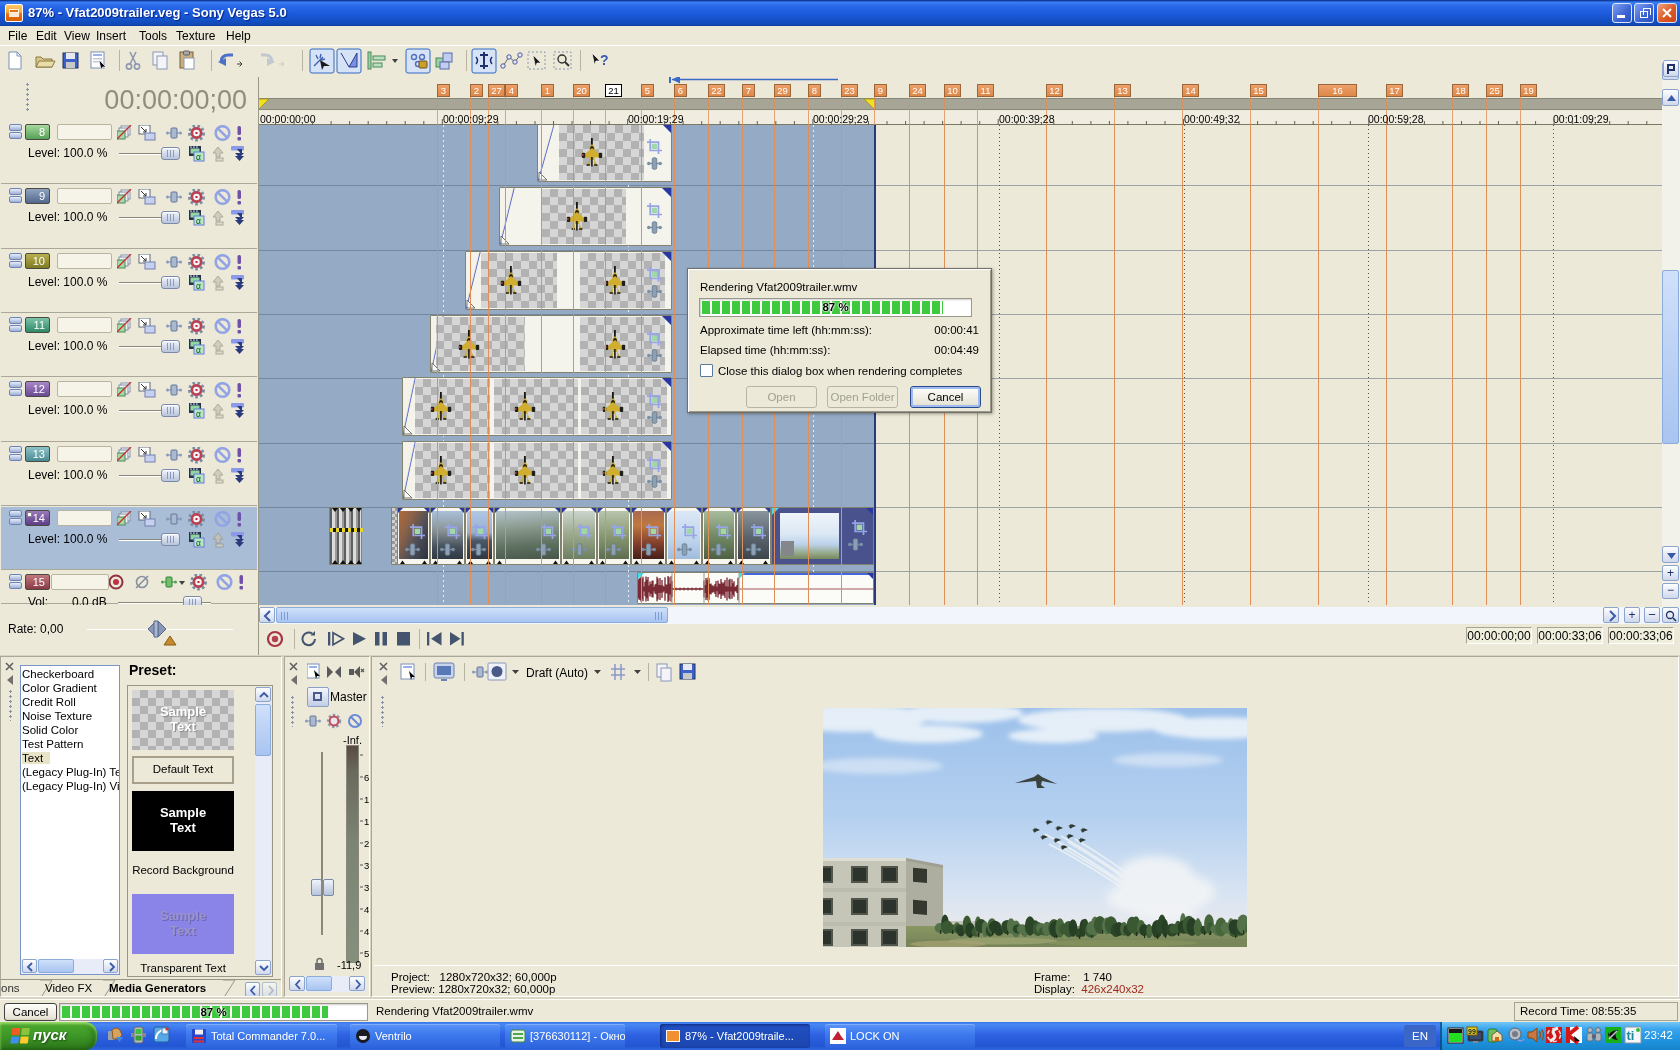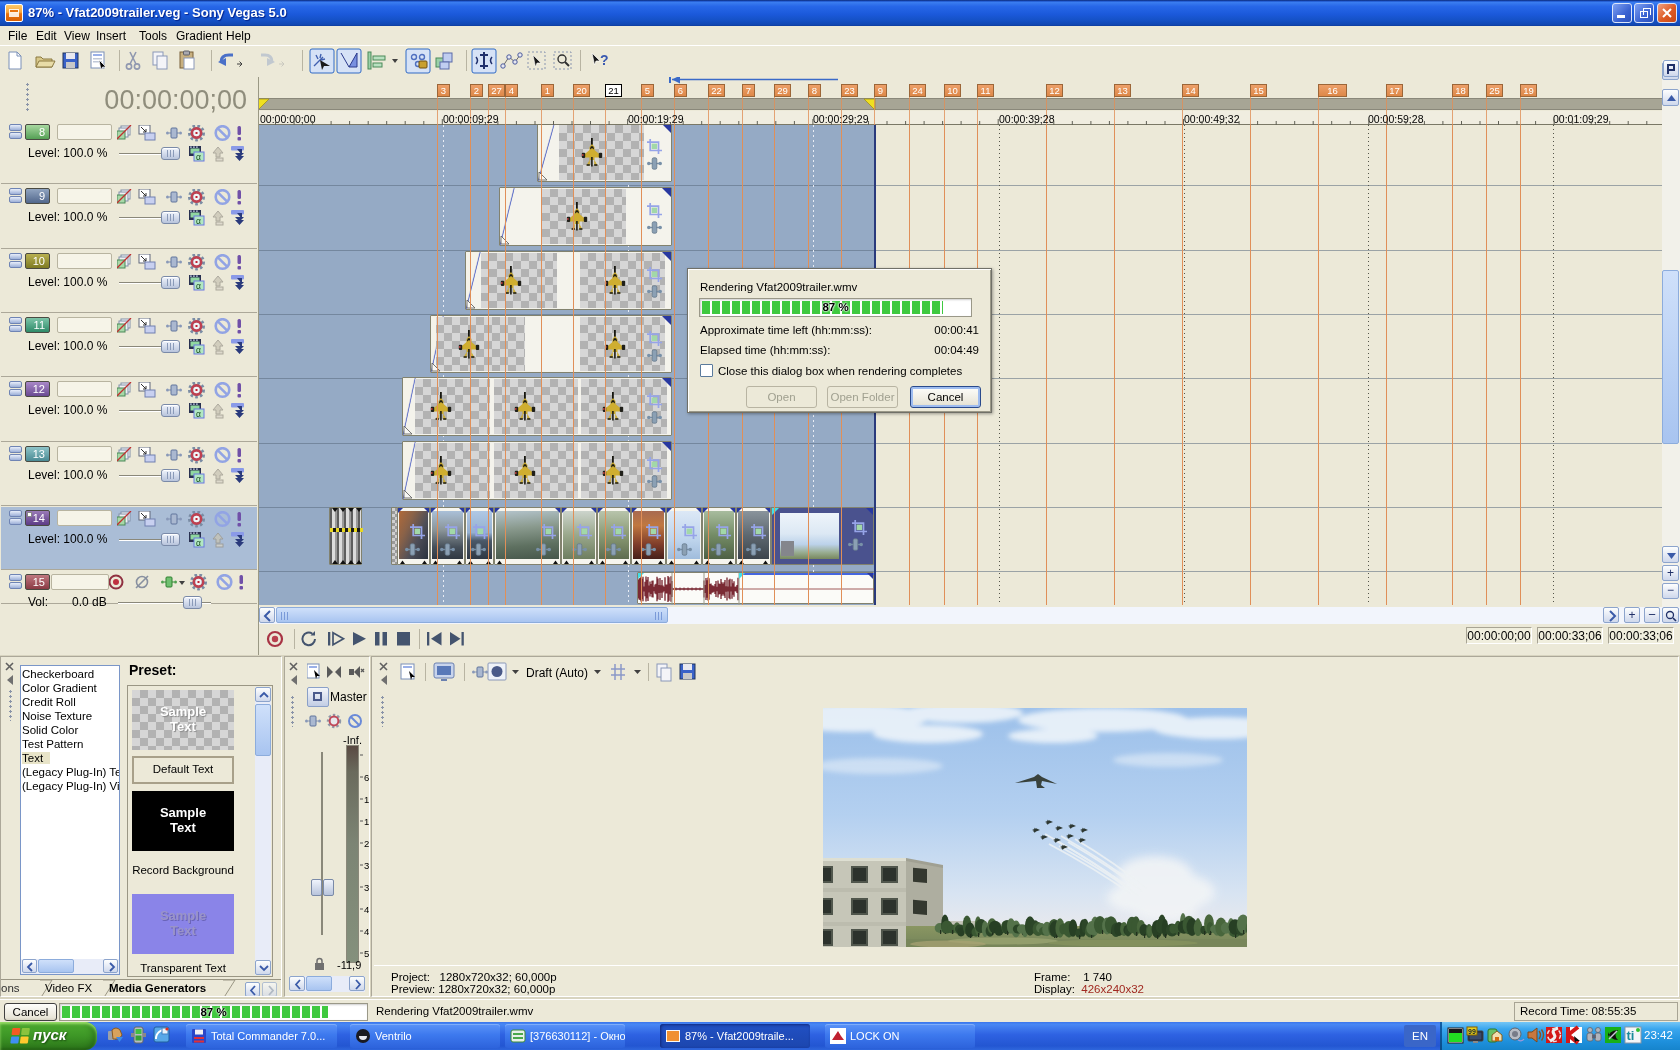--- a/index.html
+++ b/index.html
@@ -103,21 +103,21 @@
           <path d="M5 5 L13 13 M13 5 L5 13" stroke="#fff" stroke-width="2"></path>
         </svg>
       </div>
 </div>
 <div class="abs" id="menu">
       <span style="left:8px">File</span>
       <span style="left:36px">Edit</span>
       <span style="left:64px">View</span>
       <span style="left:96px">Insert</span>
       <span style="left:139px">Tools</span>
-      <span style="left:176px">Gradient</span>
+      <span style="left:176px">Texture</span>
       <span style="left:226px">Help</span>
     </div>
 <div class="abs" id="tbar">
       <svg width="600" height="28" style="position:absolute;left:0;top:0">
         <g transform="translate(8,5)">
           <path d="M1 0 H9 L13 4 V17 H1 Z" fill="#fff" stroke="#7a90b8"></path>
           <path d="M9 0 L9 4 L13 4" fill="none" stroke="#7a90b8"></path>
         </g>
         <g transform="translate(36,7)">
           <path d="M0 13 L0 3 L5 3 L7 5 L16 5 L16 13 Z" fill="#d8c88a" stroke="#8a7840"></path>
@@ -252,21 +252,21 @@
       <div class="mtag" style="left:550px;width:13px;">8</div>
       <div class="mtag" style="left:583px;width:17px;">23</div>
       <div class="mtag" style="left:616px;width:13px;">9</div>
       <div class="mtag" style="left:651px;width:17px;">24</div>
       <div class="mtag" style="left:686px;width:17px;">10</div>
       <div class="mtag" style="left:719px;width:17px;">11</div>
       <div class="mtag" style="left:788px;width:17px;">12</div>
       <div class="mtag" style="left:856px;width:17px;">13</div>
       <div class="mtag" style="left:924px;width:17px;">14</div>
       <div class="mtag" style="left:992px;width:17px;">15</div>
-      <div class="mtag" style="left:1060px;width:29px;">16</div>
+      <div class="mtag" style="left:1060px;width:39px;">16</div>
       <div class="mtag" style="left:1128px;width:17px;">17</div>
       <div class="mtag" style="left:1194px;width:17px;">18</div>
       <div class="mtag" style="left:1228px;width:17px;">25</div>
       <div class="mtag" style="left:1262px;width:17px;">19</div>
       <div class="mline" style="left:179px;top:20px;height:28px;opacity:.8"></div>
       <div class="mline" style="left:212px;top:20px;height:28px;opacity:.8"></div>
       <div class="mline" style="left:230px;top:20px;height:28px;opacity:.8"></div>
       <div class="mline" style="left:247px;top:20px;height:28px;opacity:.8"></div>
       <div class="mline" style="left:283px;top:20px;height:28px;opacity:.8"></div>
       <div class="mline" style="left:315px;top:20px;height:28px;opacity:.8"></div>
@@ -1342,20 +1342,29 @@
         </g>
         <g transform="translate(187,8)">
           <path d="M0 0 L10.5 6.8 L0 13.5 Z" fill="#44546e"></path>
           <rect x="11.5" width="2.3" height="13.5" fill="#44546e"></rect>
         </g>
       </svg>
       <div style="position:absolute;left:1208px;top:3px;width:66px;height:17px;background:#f0eedd;border:1px solid #a8a494;border-right-color:#fff;border-bottom-color:#fff;font-size:12px;text-align:center;line-height:16px">00:00:00;00</div>
       <div style="position:absolute;left:1279px;top:3px;width:66px;height:17px;background:#f0eedd;border:1px solid #a8a494;border-right-color:#fff;border-bottom-color:#fff;font-size:12px;text-align:center;line-height:16px">00:00:33;06</div>
       <div style="position:absolute;left:1350px;top:3px;width:66px;height:17px;background:#f0eedd;border:1px solid #a8a494;border-right-color:#fff;border-bottom-color:#fff;font-size:12px;text-align:center;line-height:16px">00:00:33;06</div>
     </div>
+<div class="abs" id="lbot">
+      <div style="position:absolute;left:8px;top:17px;font-size:12px">Rate: 0,00</div>
+      <div style="position:absolute;left:87px;top:24px;width:146px;height:1px;background:#8a887a;border-bottom:1px solid #fff"></div>
+      <svg width="60" height="30" style="position:absolute;left:140px;top:12px">
+        <path d="M8 12 L16 4 V20 Z M18 4 L26 12 L18 20 Z" fill="#8a98b8" stroke="#5a688c"></path>
+        <path d="M14 4 h4 v16 h-4 Z" fill="#aab8d0" stroke="#5a688c"></path>
+        <path d="M24 28 l6 -9 l6 9 Z" fill="#c88a30" stroke="#8a5a10"></path>
+      </svg>
+    </div>
 <div class="abs" style="left:258px;top:77px;width:1px;height:578px;background:#9a9884"></div>
 <div class="abs sbtn" style="left:1663px;top:60px;width:16px;height:17px"><svg width="16" height="17">
         <path d="M4 13 V4 h6 v5 h-6" fill="none" stroke="#203068" stroke-width="2"></path>
       </svg></div>
 <div class="abs" id="dock">
       <div class="panel" style="left:0;top:1px;width:282px;height:341px">
         <svg width="14" height="30" style="position:absolute;left:3px;top:4px">
           <path d="M2 2 L9 9 M9 2 L2 9" stroke="#606060" stroke-width="1.6"></path>
           <path d="M9 14 L3 19 L9 24 Z" fill="#707070"></path>
         </svg>

